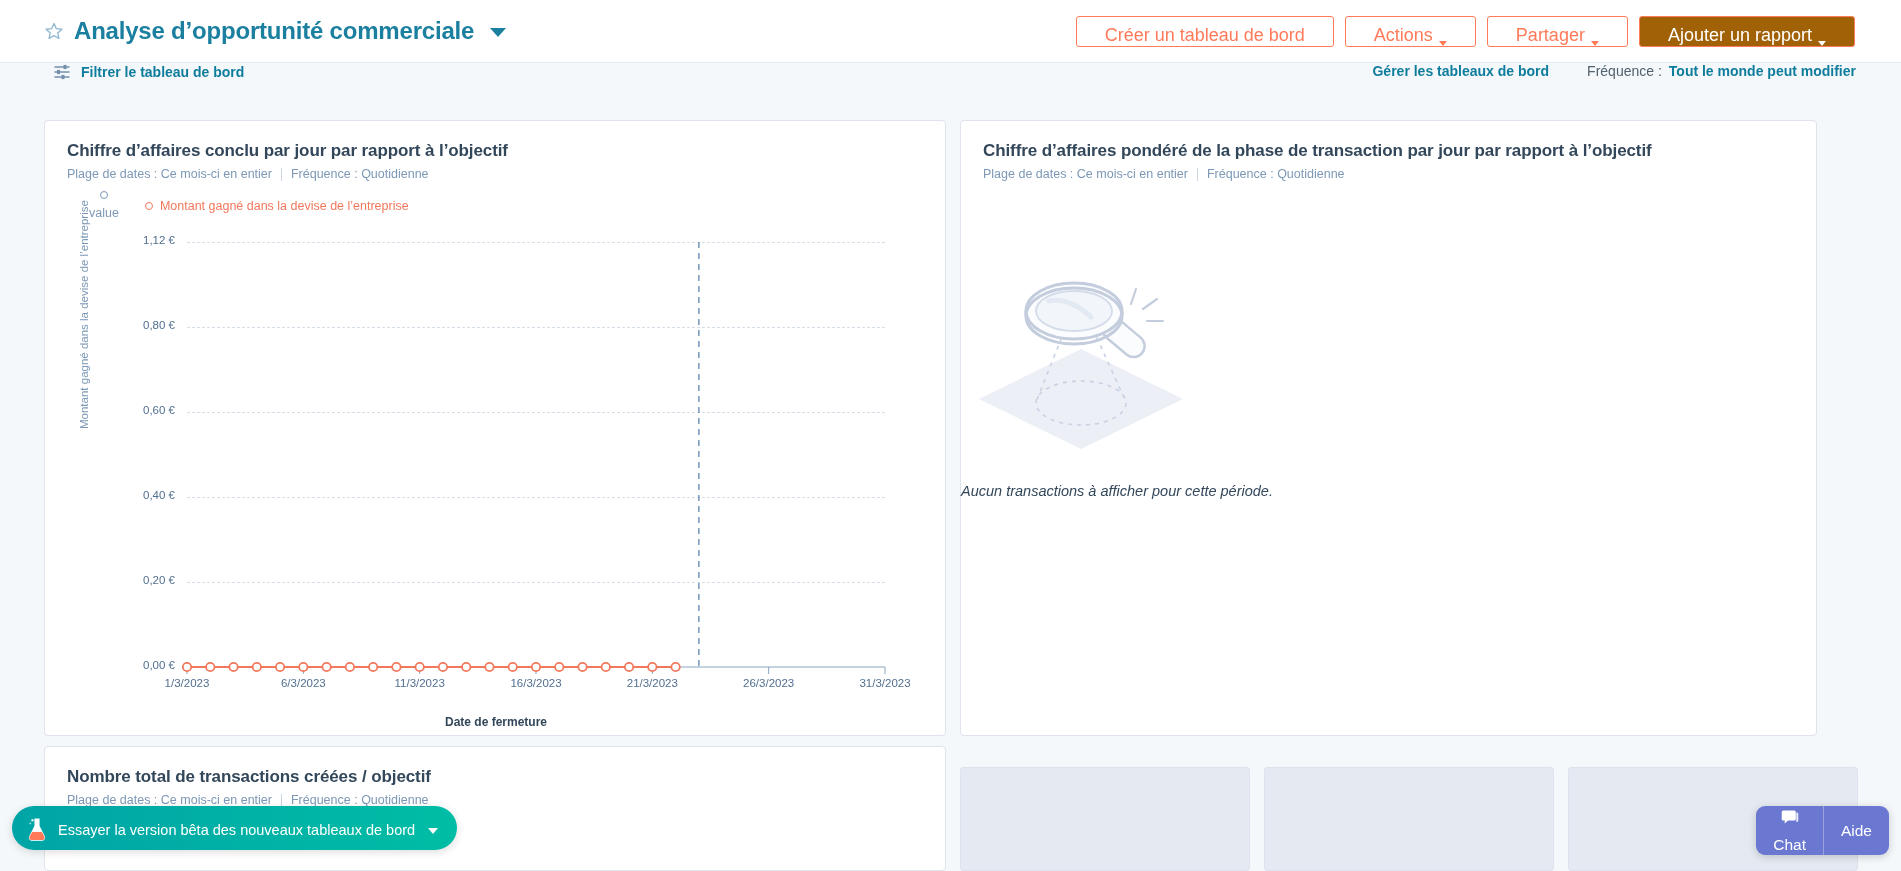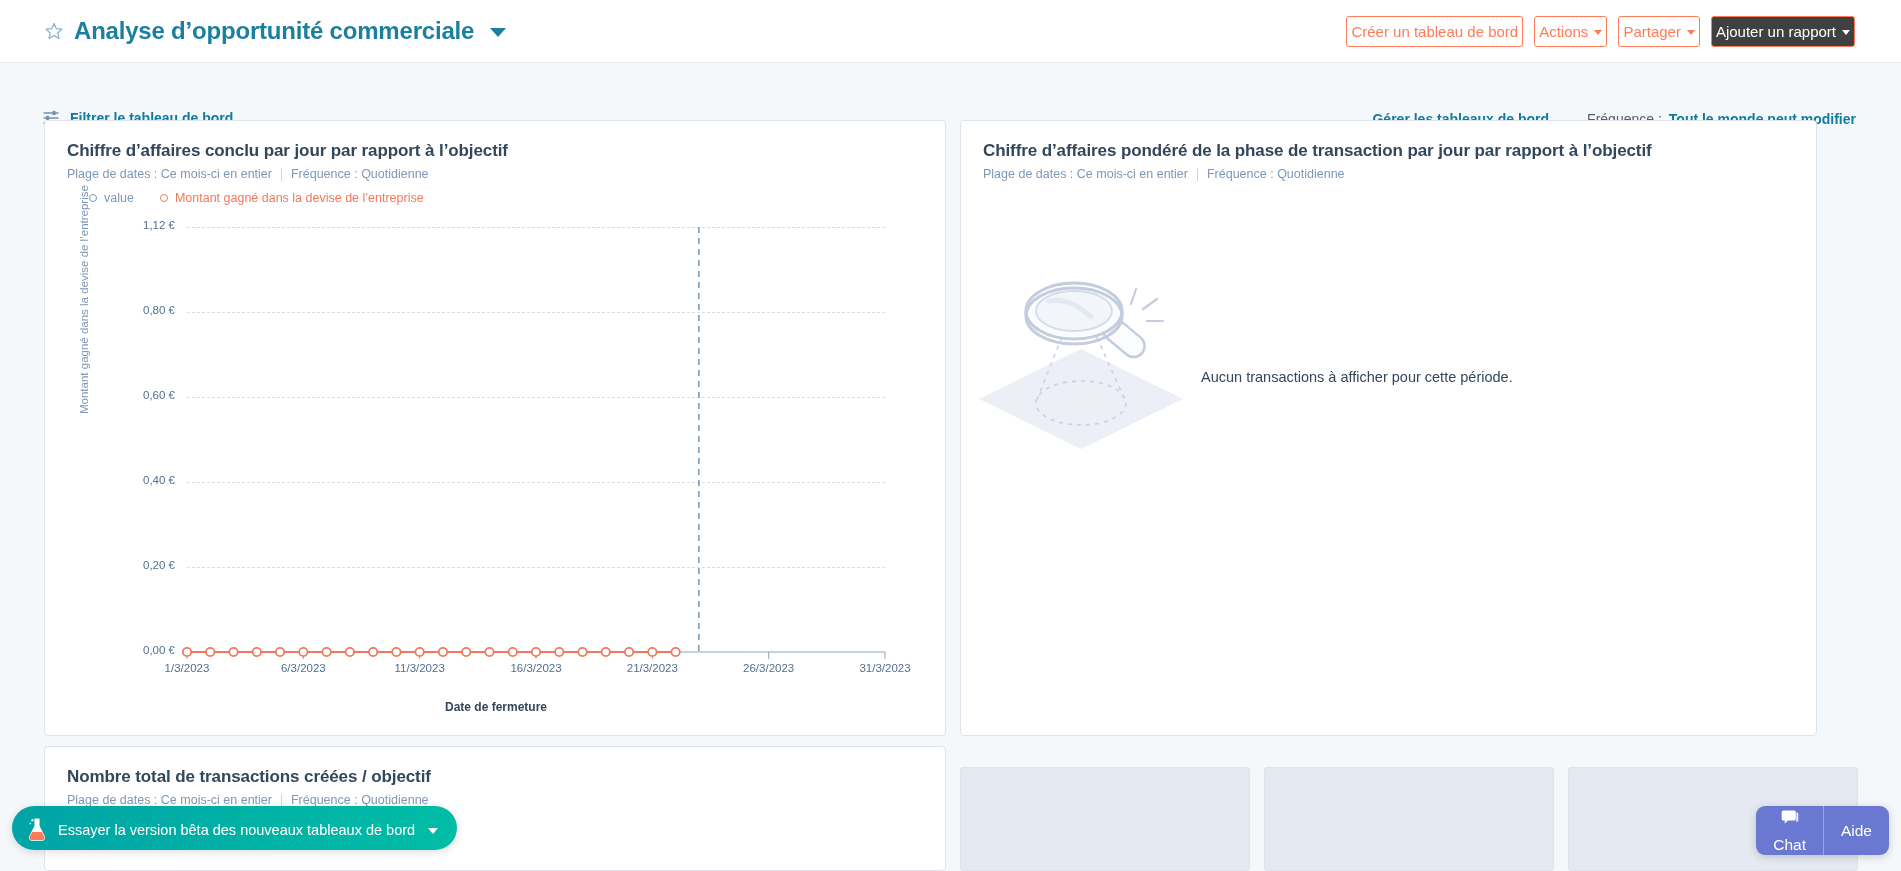--- a/index.html
+++ b/index.html
@@ -28,43 +28,43 @@
     border-left: 8px solid transparent;
     border-right: 8px solid transparent;
     border-top: 9px solid #1b7fa0;
     margin-left: 6px; margin-top: 3px;
   }
   .topbar-actions {
     margin-left: auto; margin-right: 46px;
     display: flex; align-items: center; gap: 11px;
   }
   .btn {
-    height: 31px; padding: 0 4px;
-    border-radius: 3px; font-size: 15px;
-    display: flex; align-items: center; justify-content: center;
+    height: 31px; padding: 0 28px;
+    border-radius: 3px; font-size: 18px;
+    display: flex; align-items: flex-end; justify-content: center;
     white-space: nowrap; cursor: pointer; gap: 6px;
   }
   .btn-outline {
     border: 1px solid #ff7a59; color: #ff7a59; background: #fff;
   }
   .btn-primary {
-    border: 1px solid #ff7a59; background: #404040; color: #ffffff;
+    border: 1px solid #ff7a59; background: #a16207; color: #ffffff;
   }
   .caret-sm {
     width: 0; height: 0;
     border-left: 4.5px solid transparent;
     border-right: 4.5px solid transparent;
     border-top: 5px solid currentColor;
     display: inline-block; margin-top: 2px;
   }
 
   
   .filterbar {
-    position: absolute; top: 72px; left: 0; width: 1901px; height: 55px;
-    display: flex; align-items: flex-end;
+    position: absolute; top: 63px; left: 0; width: 1901px; height: 55px;
+    display: flex; align-items: flex-start; padding-left: 11px;
   }
   .filter-left { display: flex; align-items: center; margin-left: 42px; gap: 10px; }
   .filter-icon { width: 18px; height: 18px; display: block; }
   .link-teal {
     font-size: 14px; font-weight: 700; color: #0e7c9c; cursor: pointer;
     white-space: nowrap;
   }
   .filter-right {
     margin-left: auto; margin-right: 45px;
     display: flex; align-items: center; gap: 38px;
@@ -90,21 +90,21 @@
   .meta-div { width: 1px; height: 13px; background: #cbd6e2; display: inline-block; }
 
   
   #card-rev { left: 44px; top: 2px; width: 902px; height: 616px; padding: 20px 22px; }
   .legend { display: flex; align-items: center; gap: 26px; margin-top: 10px; margin-left: 22px; }
   .legend-item { display: flex; align-items: center; gap: 7px; font-size: 12.5px; }
   .legend-dot {
     width: 8px; height: 8px; border-radius: 50%;
     border: 1.6px solid currentColor; background: transparent;
   }
-  .legend-blue { color: #7c98b6; }
+  .legend-blue { color: #7c98b6; flex-direction: column; }
   .legend-orange { color: #f2785c; }
 
   .chart-area { position: relative; width: 858px; height: 505px; margin-top: 4px; }
   .y-axis-title {
     position: absolute; left: 11px; top: 205px;
     transform: rotate(-90deg); transform-origin: left top;
     font-size: 11.5px; color: #7c98b6; white-space: nowrap;
   }
   .x-axis-title {
     position: absolute; left: 0; right: 0; bottom: 0; text-align: center;
@@ -120,21 +120,21 @@
   }
   .gridline {
     position: absolute; left: 0; right: 0; height: 0;
     border-top: 1px dashed #d6dfe8;
   }
 
   
   #card-weighted { left: 960px; top: 2px; width: 857px; height: 616px; padding: 20px 22px; }
   .empty-wrap {
     position: absolute; left: 0; right: 0; top: 150px;
-    display: flex; align-items: center;
+    display: flex; flex-direction: column;  font-style: italic;
   }
   .empty-text { font-size: 14.5px; color: #33475b; margin-top: 28px; }
 
   
   #card-deals { left: 44px; top: 628px; width: 902px; height: 125px; padding: 20px 22px; }
 
   
   .skel {
     position: absolute; background: #e5eaf2; border-radius: 3px;
     border: 1px solid #dde3ec;

